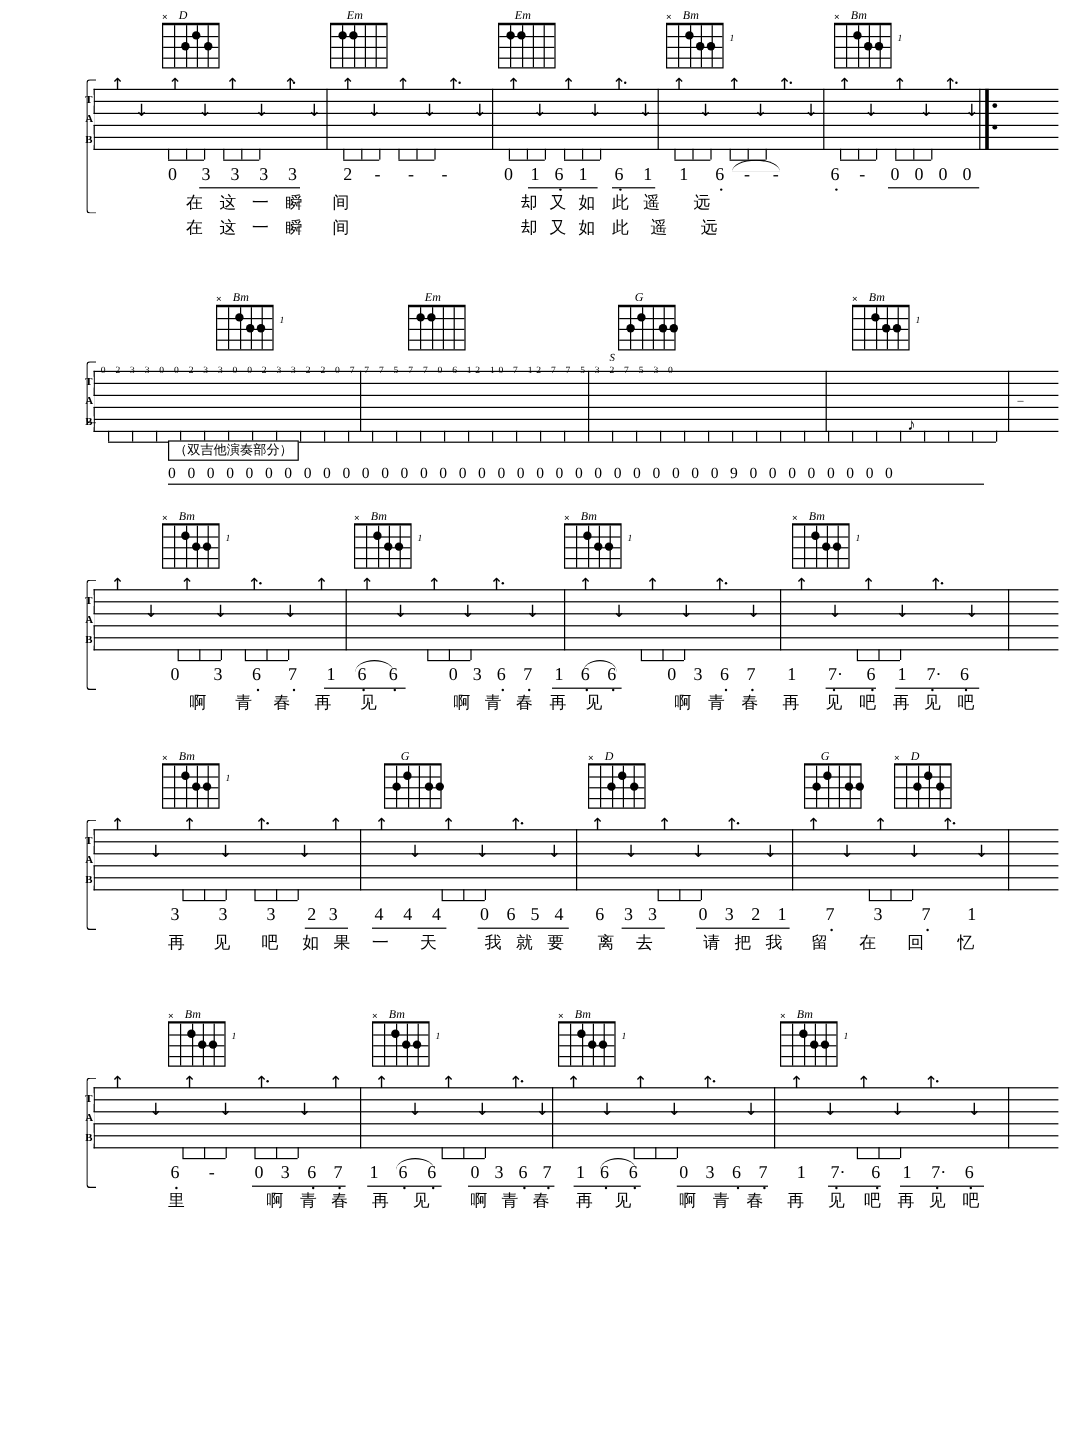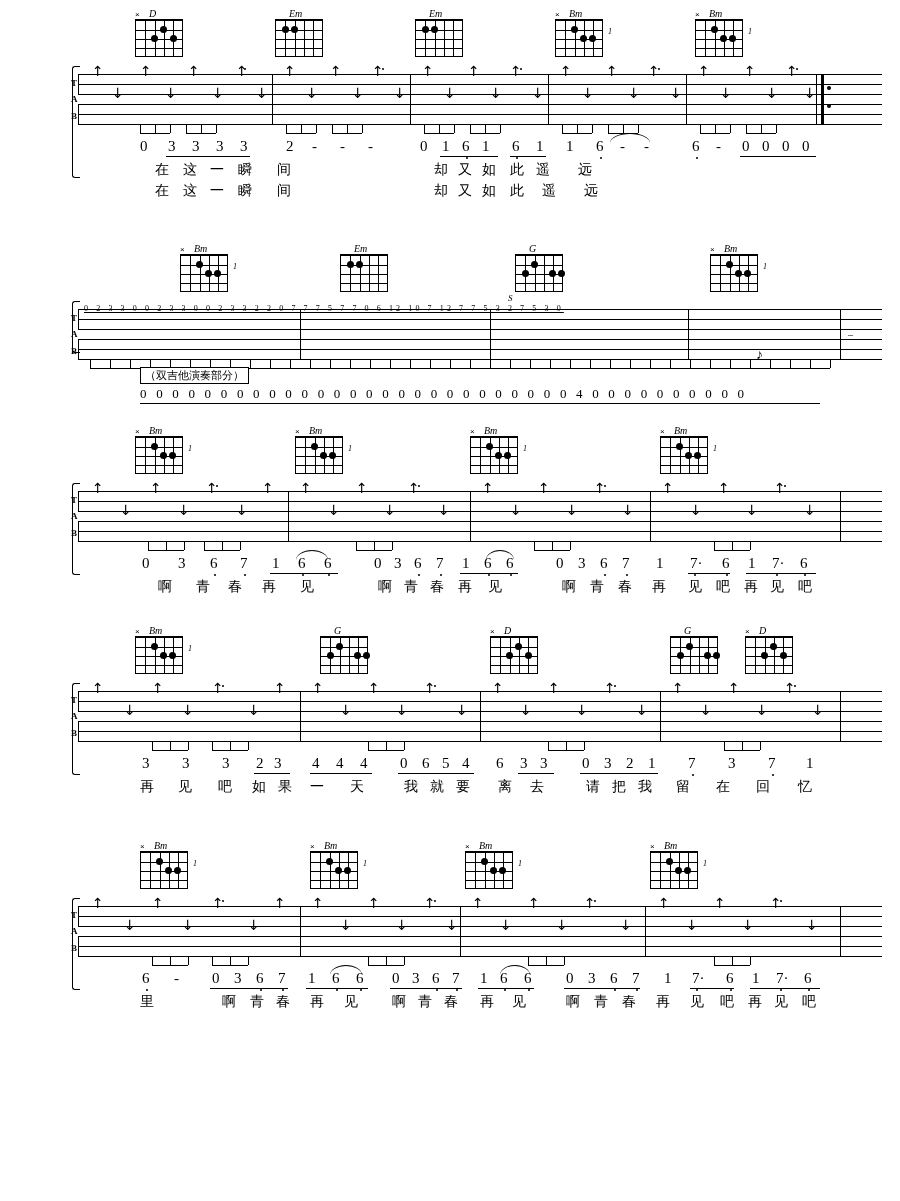--- a/index.html
+++ b/index.html
@@ -223,21 +223,20 @@
     font-family: "Liberation Serif", serif;
     letter-spacing: 3.2px;
     line-height: 14px;
   }
   .tabdigits {
     position: absolute;
     font-size: 8px;
     font-family: "Liberation Serif", serif;
     letter-spacing: 3.1px;
     line-height: 8px;
-    text-decoration: underline;
   }
   .slide-s {
     position: absolute;
     font-size: 9px;
     font-family: "Liberation Serif", serif;
     font-style: italic;
   }
 </style>
 </head>
 <body>
@@ -627,21 +626,21 @@
       <div class="stem" style="left:810px; top:58px; height:9px;"></div>
       <div class="stem" style="left:830px; top:58px; height:9px;"></div>
       <div class="note-small" style="left:848px; top:28px;">–</div>
       <div class="note-small" style="left:756px; top:46px; font-size:14px;">♪</div>
     </div>
 
     <div class="brace" style="top:58px; height:50px;"></div>
 
     <div class="numrow" style="height:34px;">
       <div class="tagbox" style="left:140px; top:-4px;">（双吉他演奏部分）</div>
-      <div class="zeros" style="left:140px; top:16px;">0 0 0 0 0 0 0 0 0 0 0 0 0 0 0 0 0 0 0 0 0 0 0 0 0 0 0 4 0 0 0 0 0 0 0 0 0 0</div>
+      <div class="zeros" style="left:140px; top:16px;">0 0 0 0 0 0 0 0 0 0 0 0 0 0 0 0 0 0 0 0 0 0 0 0 0 0 0 0 0 9 0 0 0 0 0 0 0 0</div>
       <span class="u" style="left:140px; top:32px; width:680px;"></span>
     </div>
   </div>
 
   <div class="system" style="position:absolute; left:0; top:425px;">
     <div class="chords">
       <div class="chordbox" style="left:135px; top:0;">
         <div class="chordname">Bm</div>
         <div class="grid">
           <div class="x" style="left:-1px;">×</div>

